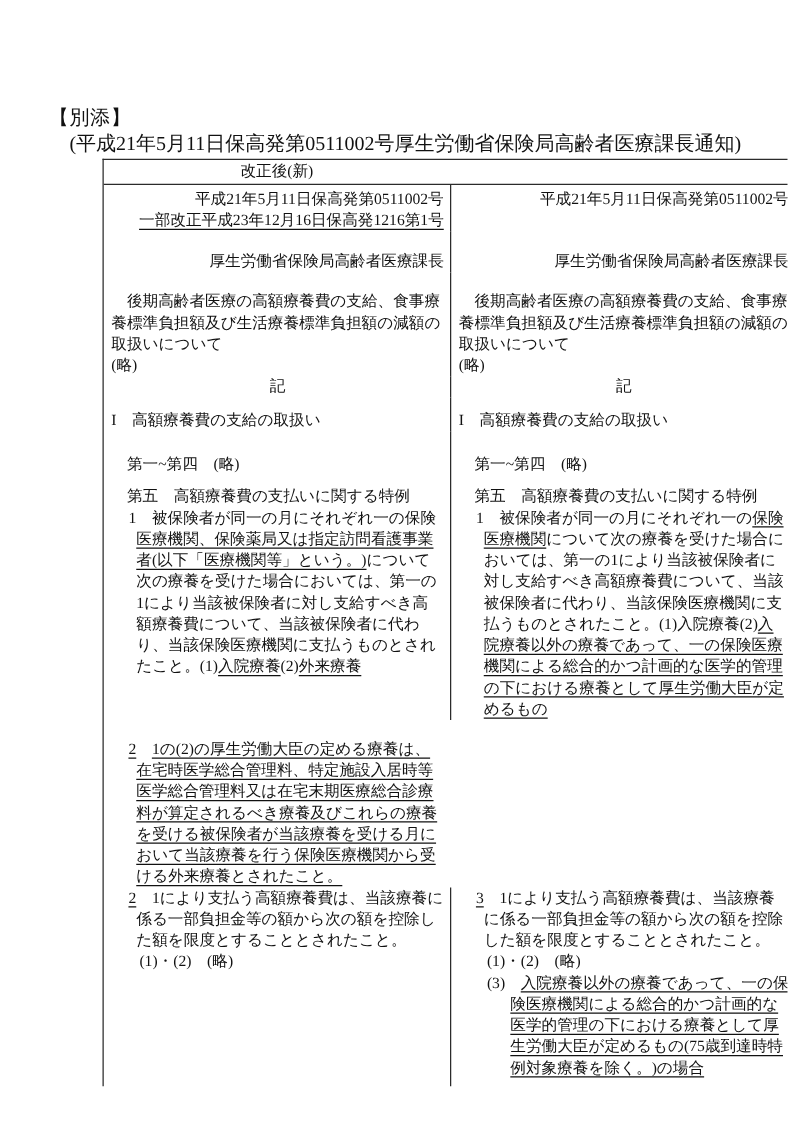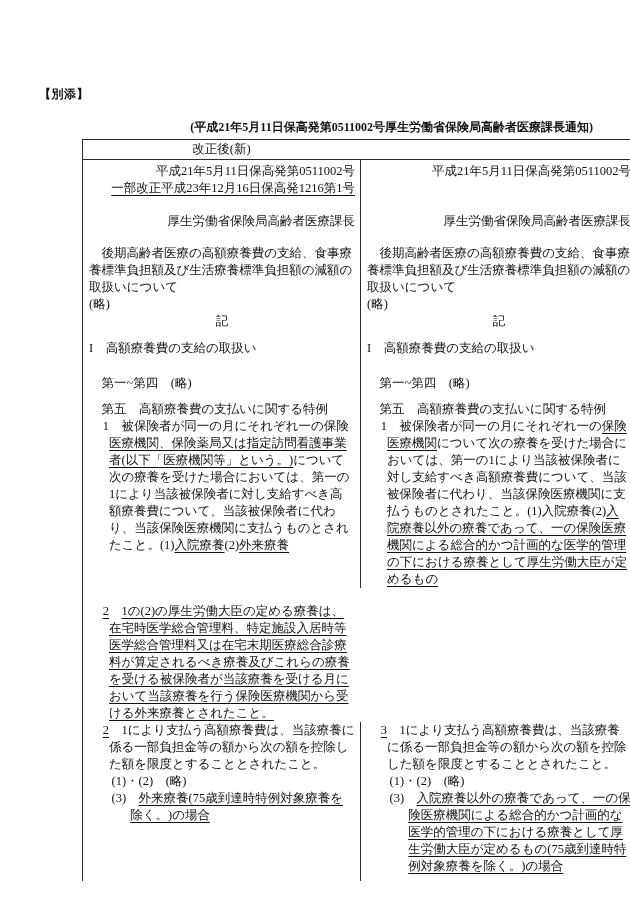--- a/index.html
+++ b/index.html
@@ -10,24 +10,24 @@
   html,body{margin:0;padding:0;}
   body{
     width:630px;height:916px;background:var(--bg);color:var(--text);
     font-family:"Liberation Serif","DejaVu Serif",serif;
     font-size:12.5px;line-height:17px;
     -webkit-font-smoothing:antialiased;
   }
   .page{box-sizing:border-box;width:630px;height:916px;padding:86px 37px 0 39px;overflow:hidden;}
 
   
-  .hdr{font-size:12px;line-height:17px;font-weight:bold;}
+  .hdr{font-size:16px;line-height:17px;}
   .attach{letter-spacing:.5px;}
   .subject{margin-top:1px;padding-left:12px;text-indent:-12px;width:554px;}
-  .ref{margin-top:16px;text-align:right;}
+  .ref{margin-top:4px;text-align:right;}
 
   
   .cmp{margin-top:3px;width:555px;border:1px solid var(--border);border-bottom:none;box-sizing:border-box;margin-left:43px;}
   .thead{display:grid;grid-template-columns:277px 276px;border-bottom:1px solid var(--border);}
   .th{text-align:center;padding:1px 0;height:17px;line-height:17px;}
   .th+.th{border-left:1px solid var(--border);}
   .tbody{display:block;}
   .trow{display:grid;grid-template-columns:277px 276px;}
   .cell{padding:0 5px 0 6px;box-sizing:border-box;}
   .cell+.cell{border-left:1px solid var(--border);}
@@ -128,21 +128,20 @@
         </div>
         <div class="trow">
           <div class="cell" style="padding-top: 15px;">
             <div class="blk b-num"><span class="u">2</span><span>　</span><span class="u">1の(2)の厚生労働大臣の定める療養は、在宅時医学総合管理料、特定施設入居時等医学総合管理料又は在宅末期医療総合診療料が算定されるべき療養及びこれらの療養を受ける被保険者が当該療養を受ける月において当該療養を行う保険医療機関から受ける外来療養とされたこと。</span></div>
           </div>
         </div>
         <div class="trow">
           <div class="cell">
             <div class="blk b-num"><span class="u">2</span><span>　1により支払う高額療養費は、当該療養に係る一部負担金等の額から次の額を控除した額を限度とすることとされたこと。</span></div>
             <div class="blk b-sub"><span>(1)・(2)　(略)</span></div>
-            <div class="blk b-subhang"><span>(3)　</span><span class="u">外来療養(75歳到達時特例対象療養を除く。)の場合</span></div>
           </div>
           <div class="cell">
             <div class="blk b-num"><span class="u">3</span><span>　1により支払う高額療養費は、当該療養に係る一部負担金等の額から次の額を控除した額を限度とすることとされたこと。</span></div>
             <div class="blk b-sub"><span>(1)・(2)　(略)</span></div>
             <div class="blk b-subhang"><span>(3)　</span><span class="u">入院療養以外の療養であって、一の保険医療機関による総合的かつ計画的な医学的管理の下における療養として厚生労働大臣が定めるもの(75歳到達時特例対象療養を除く。)の場合</span></div>
           </div>
         </div>
       </div>
   </div>
 </div>

